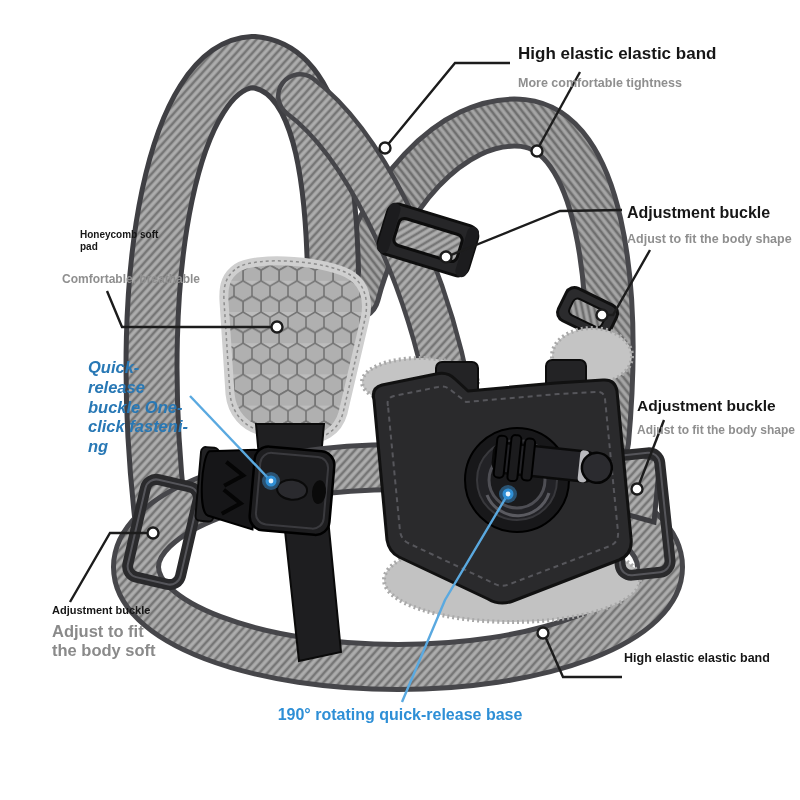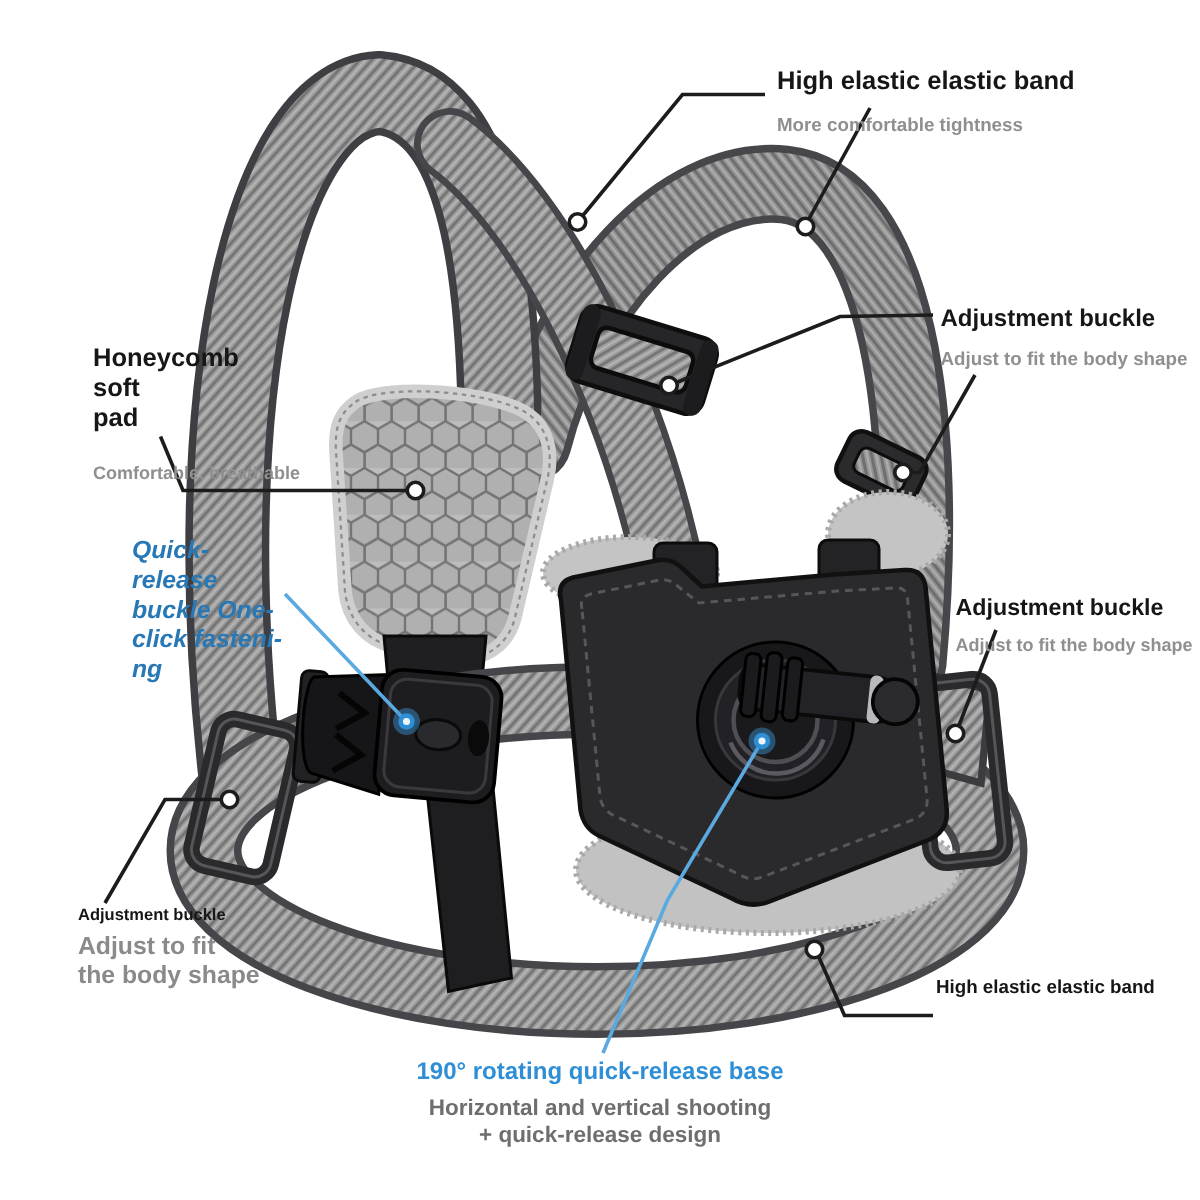--- a/index.html
+++ b/index.html
@@ -12,21 +12,21 @@
 
   .lbl-het{left:518px;top:44px;}        .lbl-het .t{font-size:17px;}
   .lbl-het .s{font-size:12.5px;margin-top:12px;}
 
   .lbl-adt{left:627px;top:204px;}       .lbl-adt .t{font-size:16px;}
   .lbl-adt .s{font-size:12.5px;margin-top:9px;}
 
   .lbl-adr{left:637px;top:397px;}       .lbl-adr .t{font-size:15.5px;}
   .lbl-adr .s{font-size:12px;margin-top:8px;}
 
-  .lbl-hc{left:62px;top:229px;width:130px;}  .lbl-hc .t{font-size:17px;}
+  .lbl-hc{left:62px;top:229px;width:130px;}  .lbl-hc .t{font-size:10px;margin-left:18px;}
   .lbl-hc .s{font-size:12px;margin-top:19px;width:180px;}
 
   .lbl-qr{left:88px;top:358px;width:120px;}
   .lbl-qr .t{font-size:16.5px;color:#2878b5;line-height:1.2;font-style:italic;}
 
   .lbl-abl{left:52px;top:604px;}        .lbl-abl .t{font-size:11px;}
   .lbl-abl .s{font-size:16.5px;color:#8a8a8a;margin-top:5px;}
 
   .lbl-heb{left:624px;top:651px;}       .lbl-heb .t{font-size:12.5px;}
   .lbl-heb .s{font-size:15.5px;color:#8a8a8a;margin-top:4px;}
@@ -223,26 +223,24 @@
     <div class="t">Quick-
 release
 buckle One-
 click fasteni-
 ng</div>
   </div>
 
   <div class="label lbl-abl">
     <div class="t">Adjustment buckle</div>
     <div class="s">Adjust to fit
-the body shape</div>
+the body soft</div>
   </div>
 
   <div class="label lbl-heb">
     <div class="t">High elastic elastic band</div>
   </div>
 
   <div class="label lbl-rb">
     <div class="t">190° rotating quick-release base</div>
-    <div class="s">Horizontal and vertical shooting
-+ quick-release design</div>
   </div>
 
 </div>
 
 </body></html>

